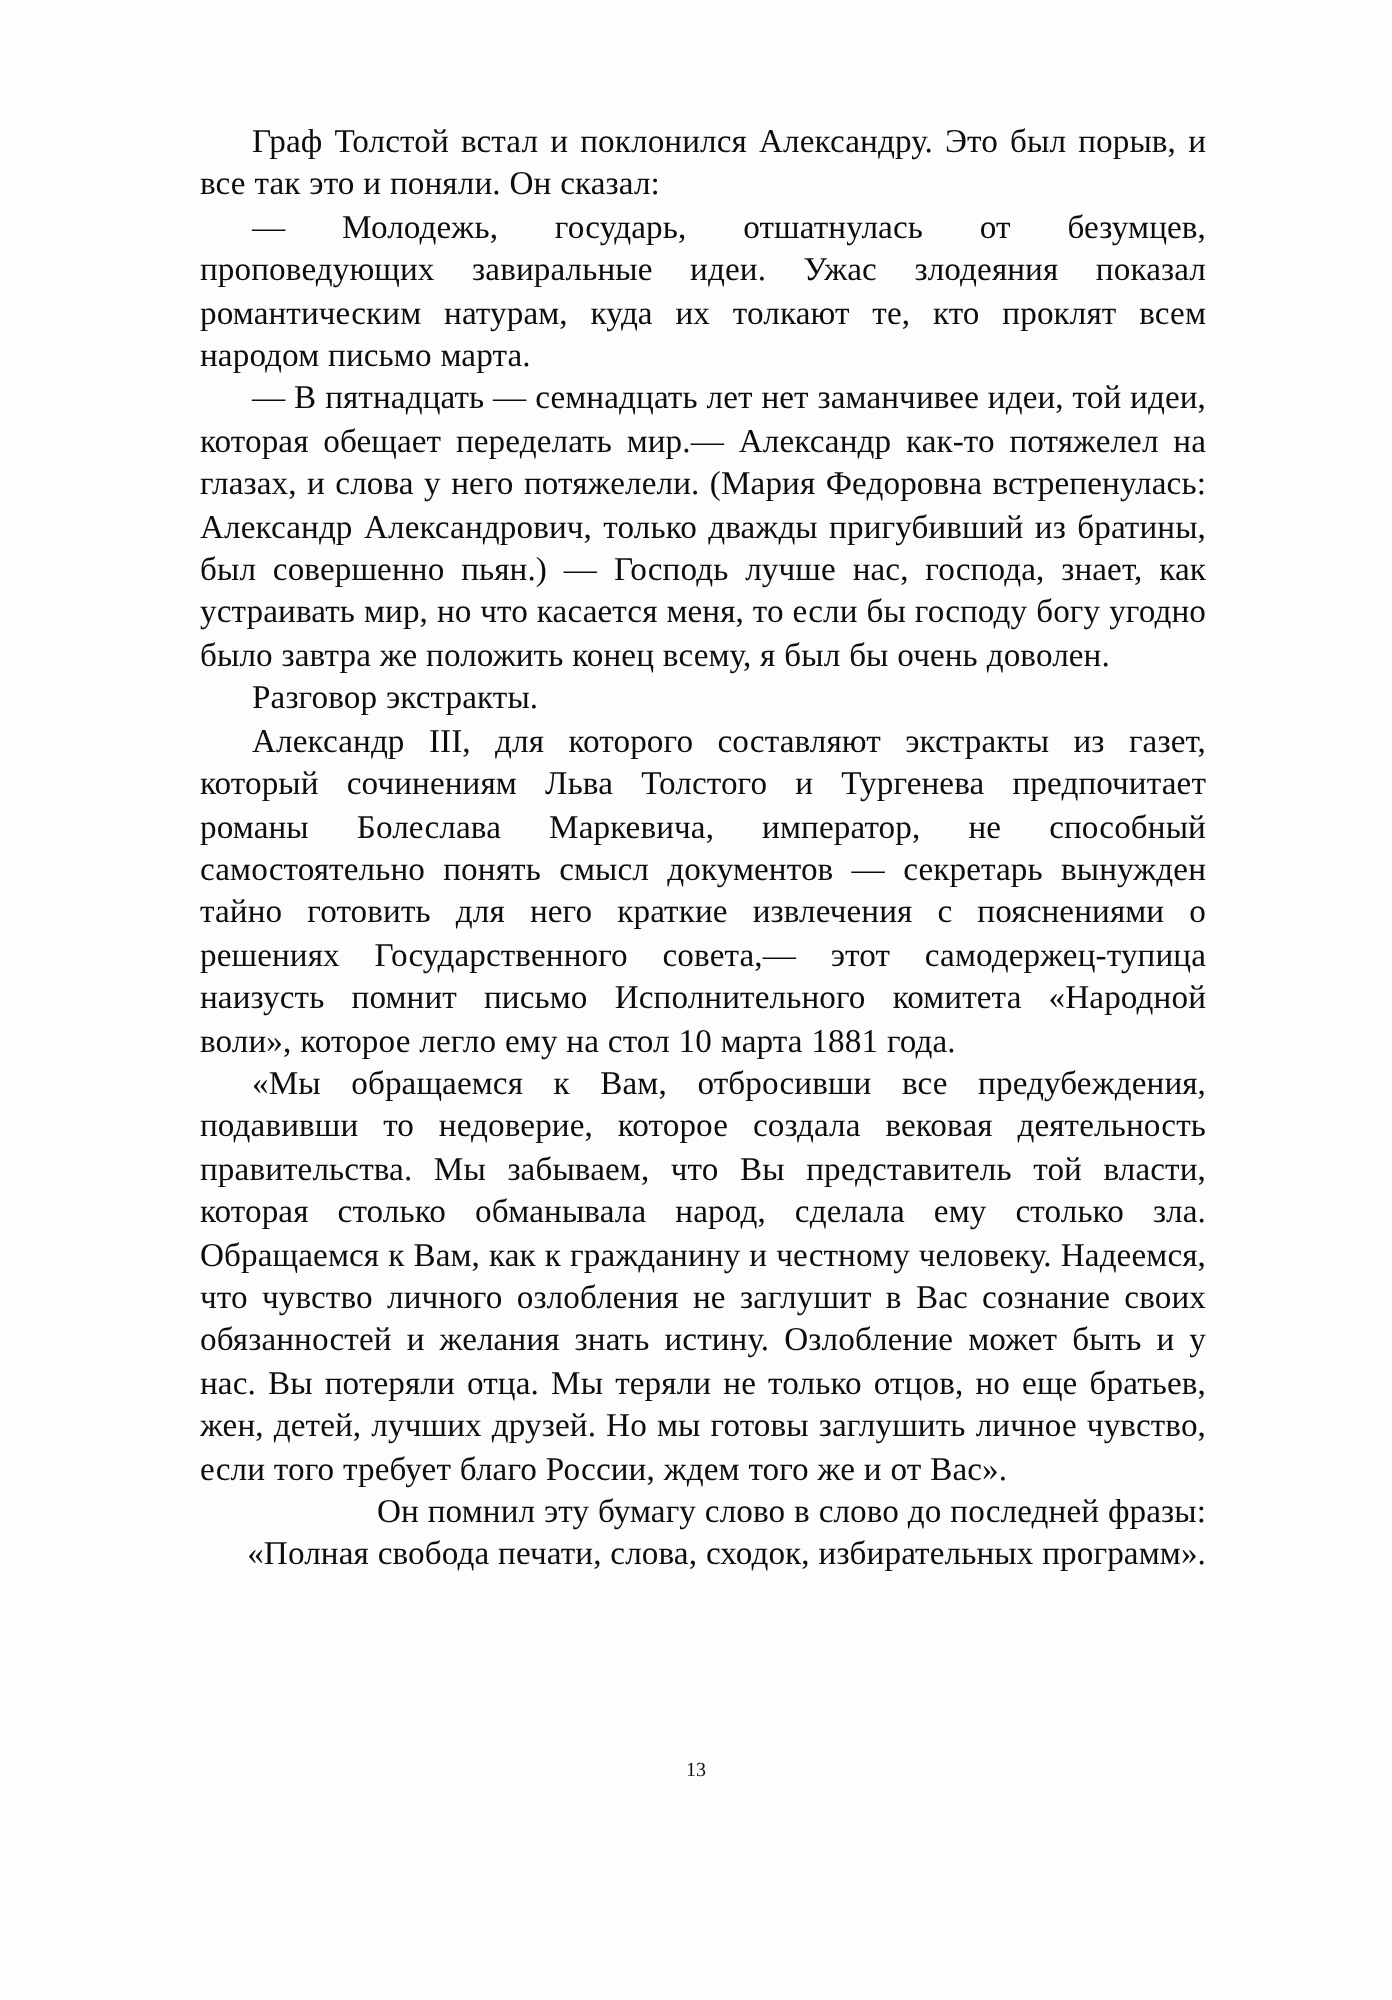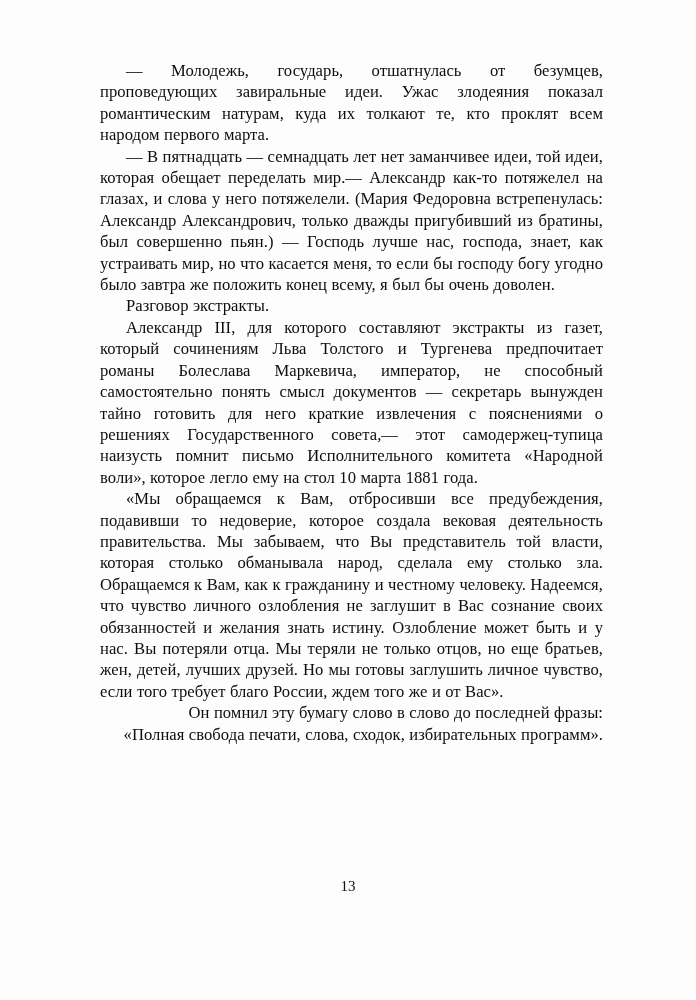--- a/index.html
+++ b/index.html
@@ -46,39 +46,40 @@
   .para:last-of-type {
     text-align: right;
   }
 
   .page-number {
     position: absolute;
     left: 0;
     right: 0;
     top: 877px;
     text-align: center;
-    font-size: 15px;
+    font-size: 10px;
     line-height: 18px;
     color: #111111;
     font-family: "Liberation Serif", "DejaVu Serif", serif;
   }
 
   
   .text-block, .page-number {
     -webkit-font-smoothing: antialiased;
     text-rendering: optimizeLegibility;
   }
 </style>
 </head>
 <body>
 
 <div class="page">
 
   <div class="text-block">
-    <p class="para">— Молодежь, государь, отшатнулась от безумцев, проповедующих завиральные идеи. Ужас злодеяния показал романтическим натурам, куда их толкают те, кто проклят всем народом первого марта.</p>
+    <p class="para">Граф Толстой встал и поклонился Александру. Это был порыв, и все так это и поняли. Он сказал:</p>
+    <p class="para">— Молодежь, государь, отшатнулась от безумцев, проповедующих завиральные идеи. Ужас злодеяния показал романтическим натурам, куда их толкают те, кто проклят всем народом письмо марта.</p>
     <p class="para">— В пятнадцать — семнадцать лет нет заманчивее идеи, той идеи, которая обещает переделать мир.— Александр как-то потяжелел на глазах, и слова у него потяжелели. (Мария Федоровна встрепенулась: Александр Александрович, только дважды пригубивший из братины, был совершенно пьян.) — Господь лучше нас, господа, знает, как устраивать мир, но что касается меня, то если бы господу богу угодно было завтра же положить конец всему, я был бы очень доволен.</p>
     <p class="para">Разговор экстракты.</p>
     <p class="para">Александр III, для которого составляют экстракты из газет, который сочинениям Льва Толстого и Тургенева предпочитает романы Болеслава Маркевича, император, не способный самостоятельно понять смысл документов — секретарь вынужден тайно готовить для него краткие извлечения с пояснениями о решениях Государственного совета,— этот самодержец-тупица наизусть помнит письмо Исполнительного комитета «Народной воли», которое легло ему на стол 10 марта 1881 года.</p>
     <p class="para">«Мы обращаемся к Вам, отбросивши все предубеждения, подавивши то недоверие, которое создала вековая деятельность правительства. Мы забываем, что Вы представитель той власти, которая столько обманывала народ, сделала ему столько зла. Обращаемся к Вам, как к гражданину и честному человеку. Надеемся, что чувство личного озлобления не заглушит в Вас сознание своих обязанностей и желания знать истину. Озлобление может быть и у нас. Вы потеряли отца. Мы теряли не только отцов, но еще братьев, жен, детей, лучших друзей. Но мы готовы заглушить личное чувство, если того требует благо России, ждем того же и от Вас».</p>
     <p class="para">Он помнил эту бумагу слово в слово до последней фразы: «Полная свобода печати, слова, сходок, избирательных программ».</p>
   </div>
 
   <div class="page-number">13</div>
 
 </div>

